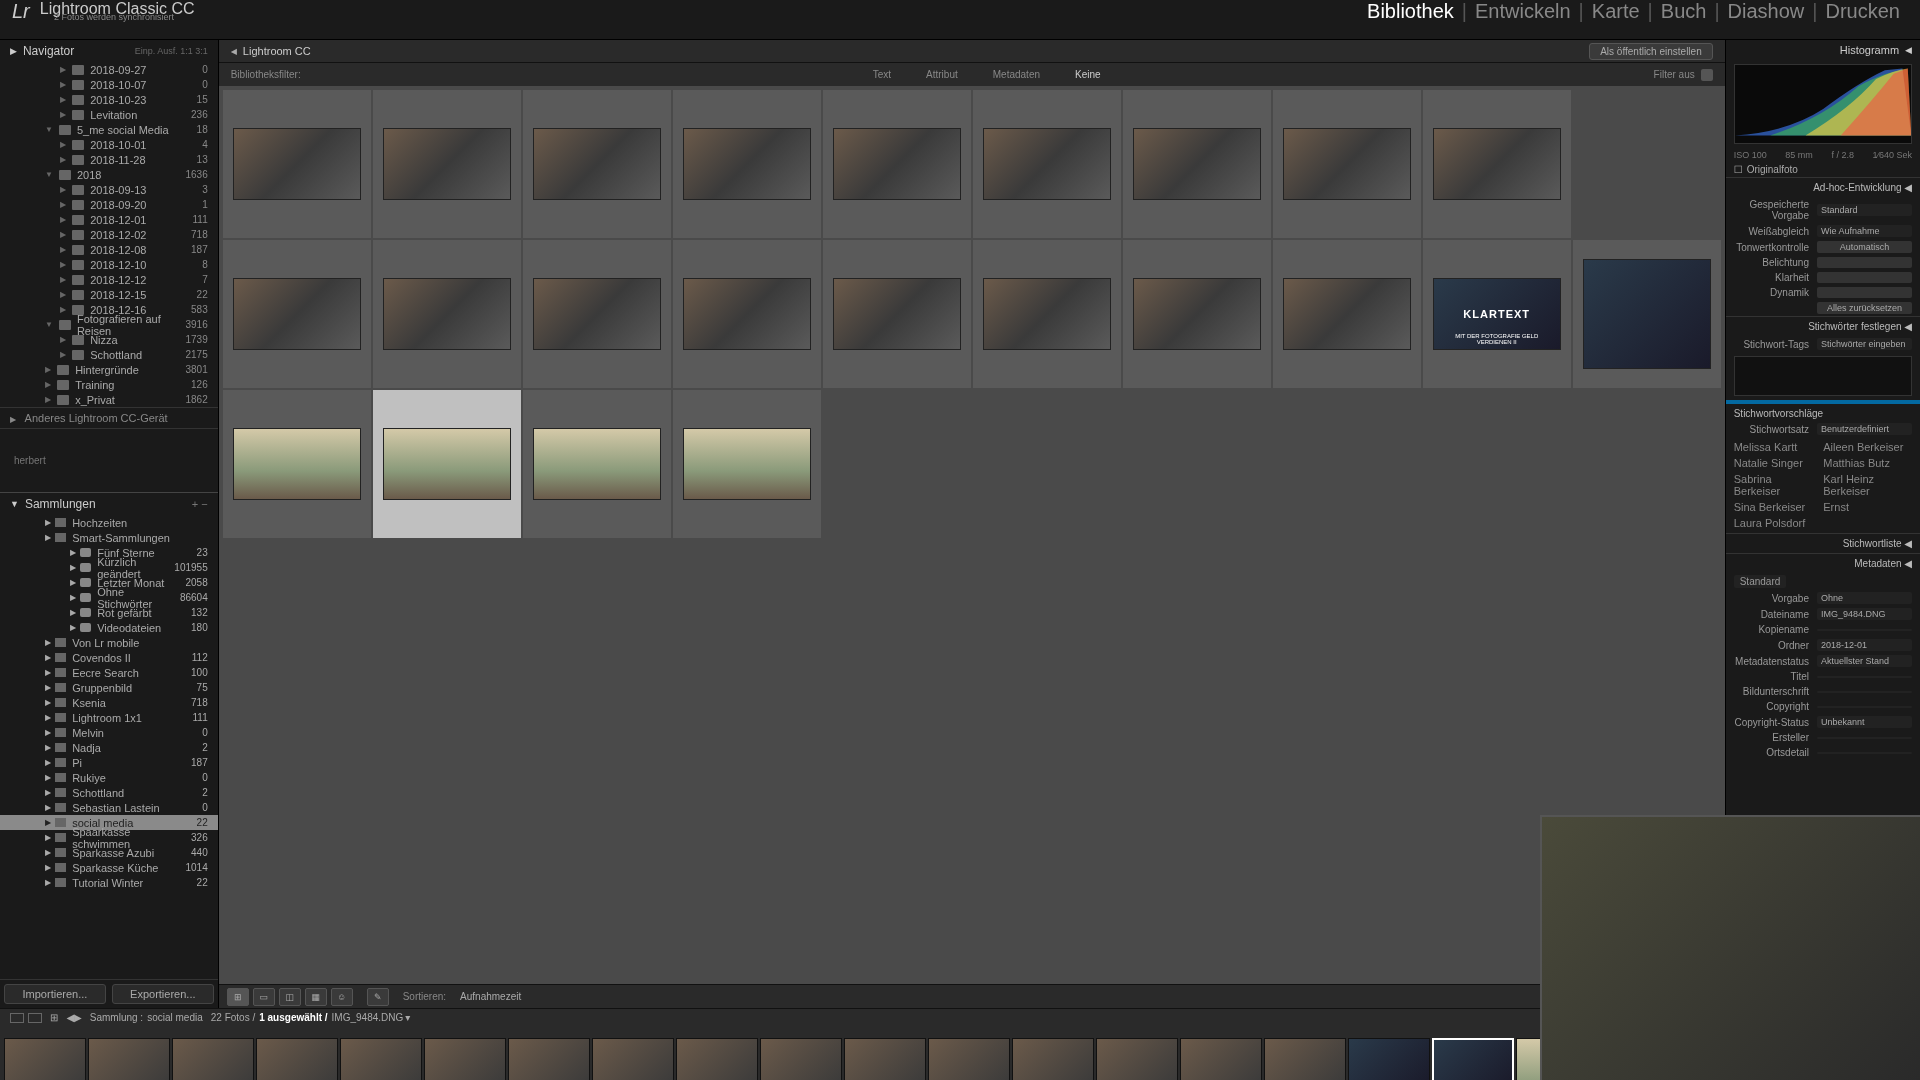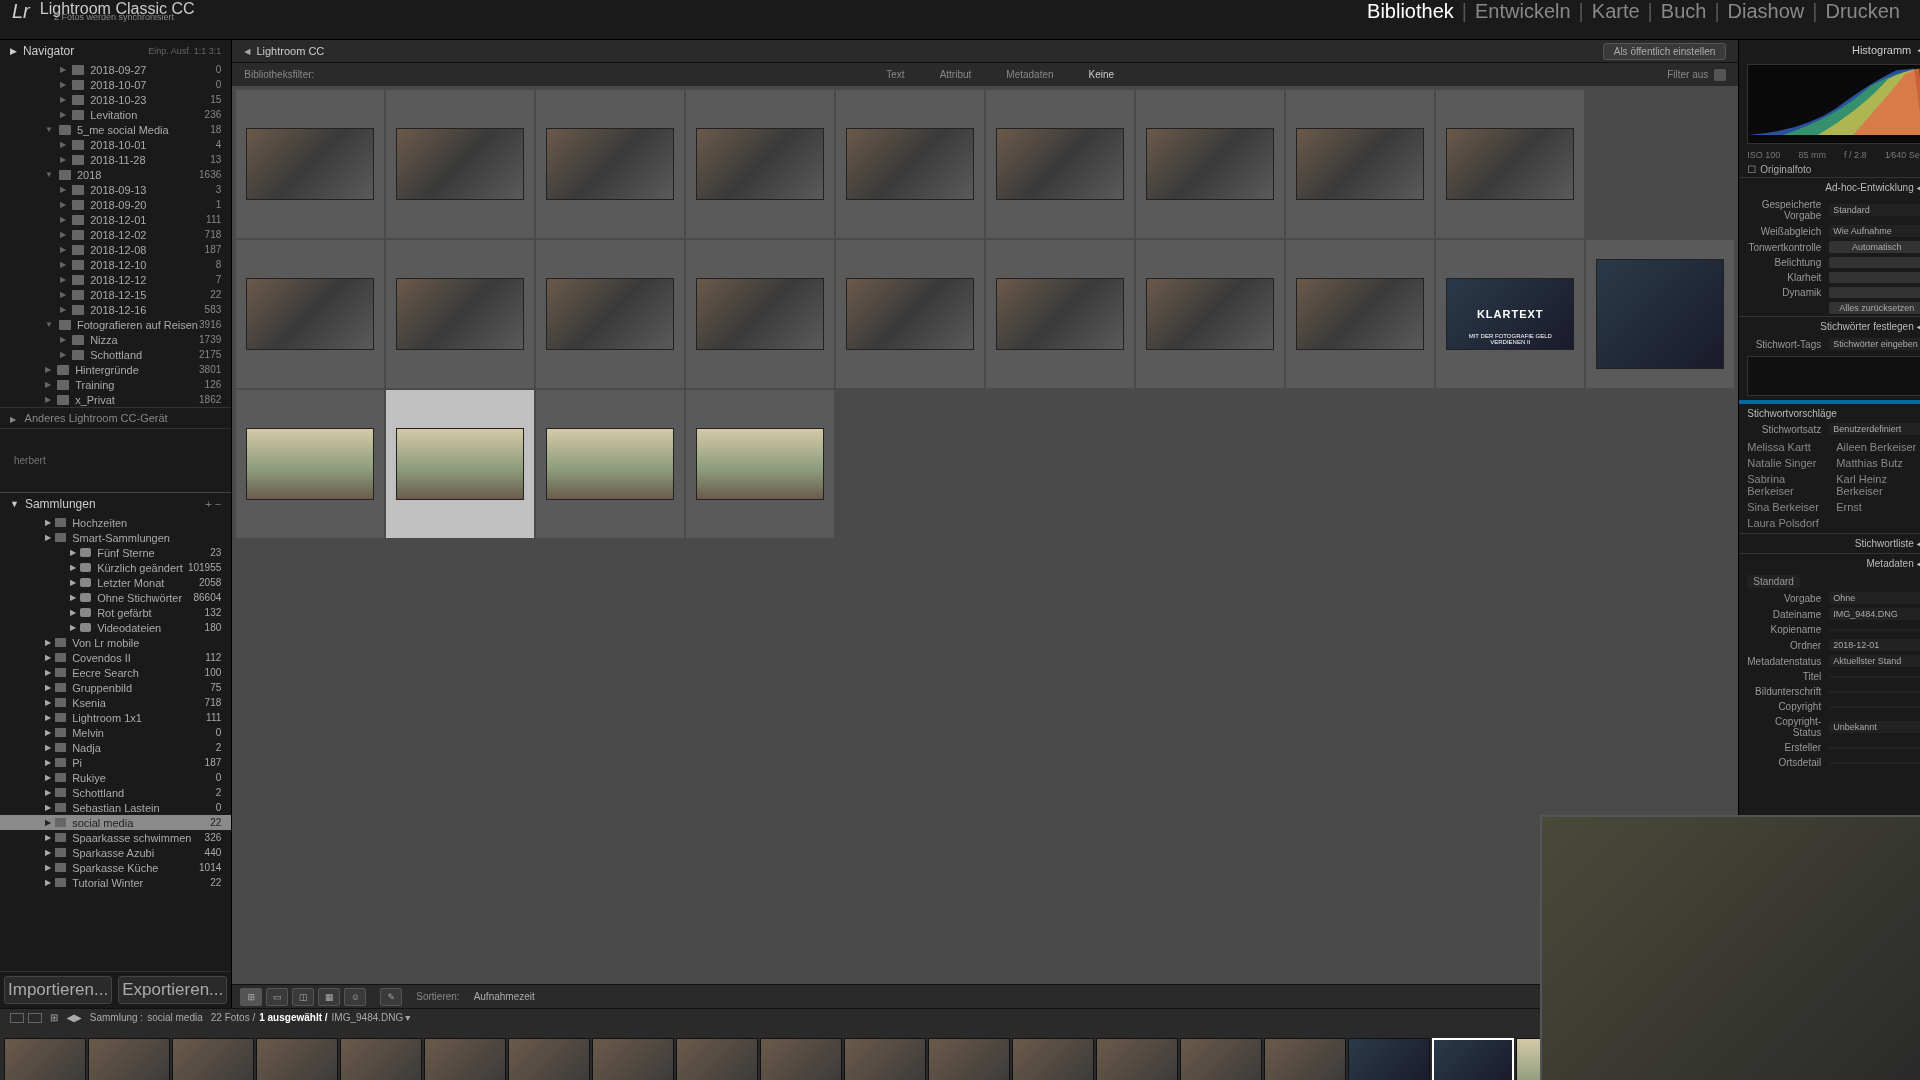--- a/index.html
+++ b/index.html
@@ -34,21 +34,21 @@
 .coll-tree { flex: 1; overflow: hidden; }
 .coll-row { display: flex; align-items: center; padding: 1px 10px 1px 50px; font-size: 11px; color: #aaa; height: 15px; }
 .coll-row.sel { background: #8a8a8a; color: #222; }
 .coll-row .name { flex: 1; }
 .coll-row .count { font-size: 10px; }
 .coll-row .icon { width: 11px; height: 9px; background: #666; margin-right: 6px; }
 .coll-row.smart .icon { background: #888; border-radius: 2px; }
 .coll-row.depth1 { padding-left: 45px; }
 .coll-row.depth2 { padding-left: 70px; }
 .left-bottom { display: flex; border-top: 1px solid #333; padding: 4px; gap: 6px; }
-.left-bottom button { flex: 1; background: #2a2a2a; border: 1px solid #444; color: #aaa; padding: 3px; font-size: 17px; border-radius: 3px; cursor: pointer; }
+.left-bottom button { flex: 1; background: #2a2a2a; border: 1px solid #444; color: #aaa; padding: 3px; font-size: 11px; border-radius: 3px; cursor: pointer; }
 
 .center { flex: 1; background: #1a1a1a; display: flex; flex-direction: column; }
 .breadcrumb { height: 22px; background: #2a2a2a; display: flex; align-items: center; padding: 0 12px; font-size: 11px; }
 .breadcrumb .crumb { color: #ccc; }
 .breadcrumb .public-btn { margin-left: auto; background: #3a3a3a; padding: 2px 10px; border-radius: 3px; color: #aaa; font-size: 10px; border: 1px solid #555; }
 .filter-bar { height: 24px; background: #2a2a2a; display: flex; align-items: center; padding: 0 12px; font-size: 10px; color: #777; border-top: 1px solid #111; }
 .filter-bar .flabel { margin-right: auto; color: #888; }
 .filter-bar .ftab { padding: 0 8px; color: #888; cursor: pointer; margin-left: 19px; }
 .filter-bar .ftab.active { color: #ccc; }
 .filter-bar .filter-off { margin-left: auto; color: #888; margin-right: 6px; }

